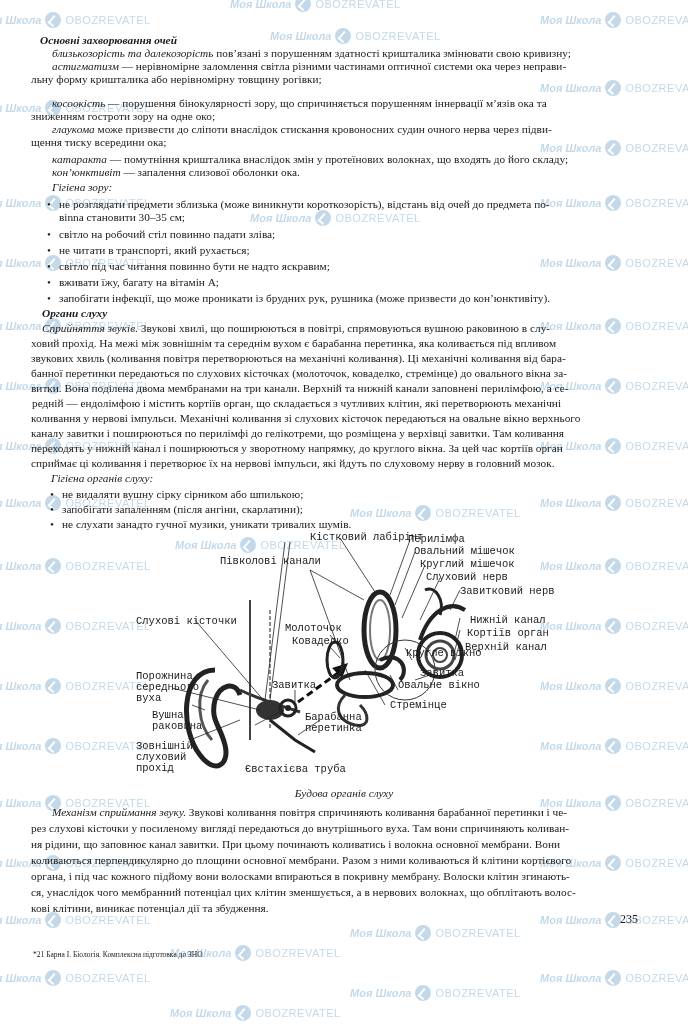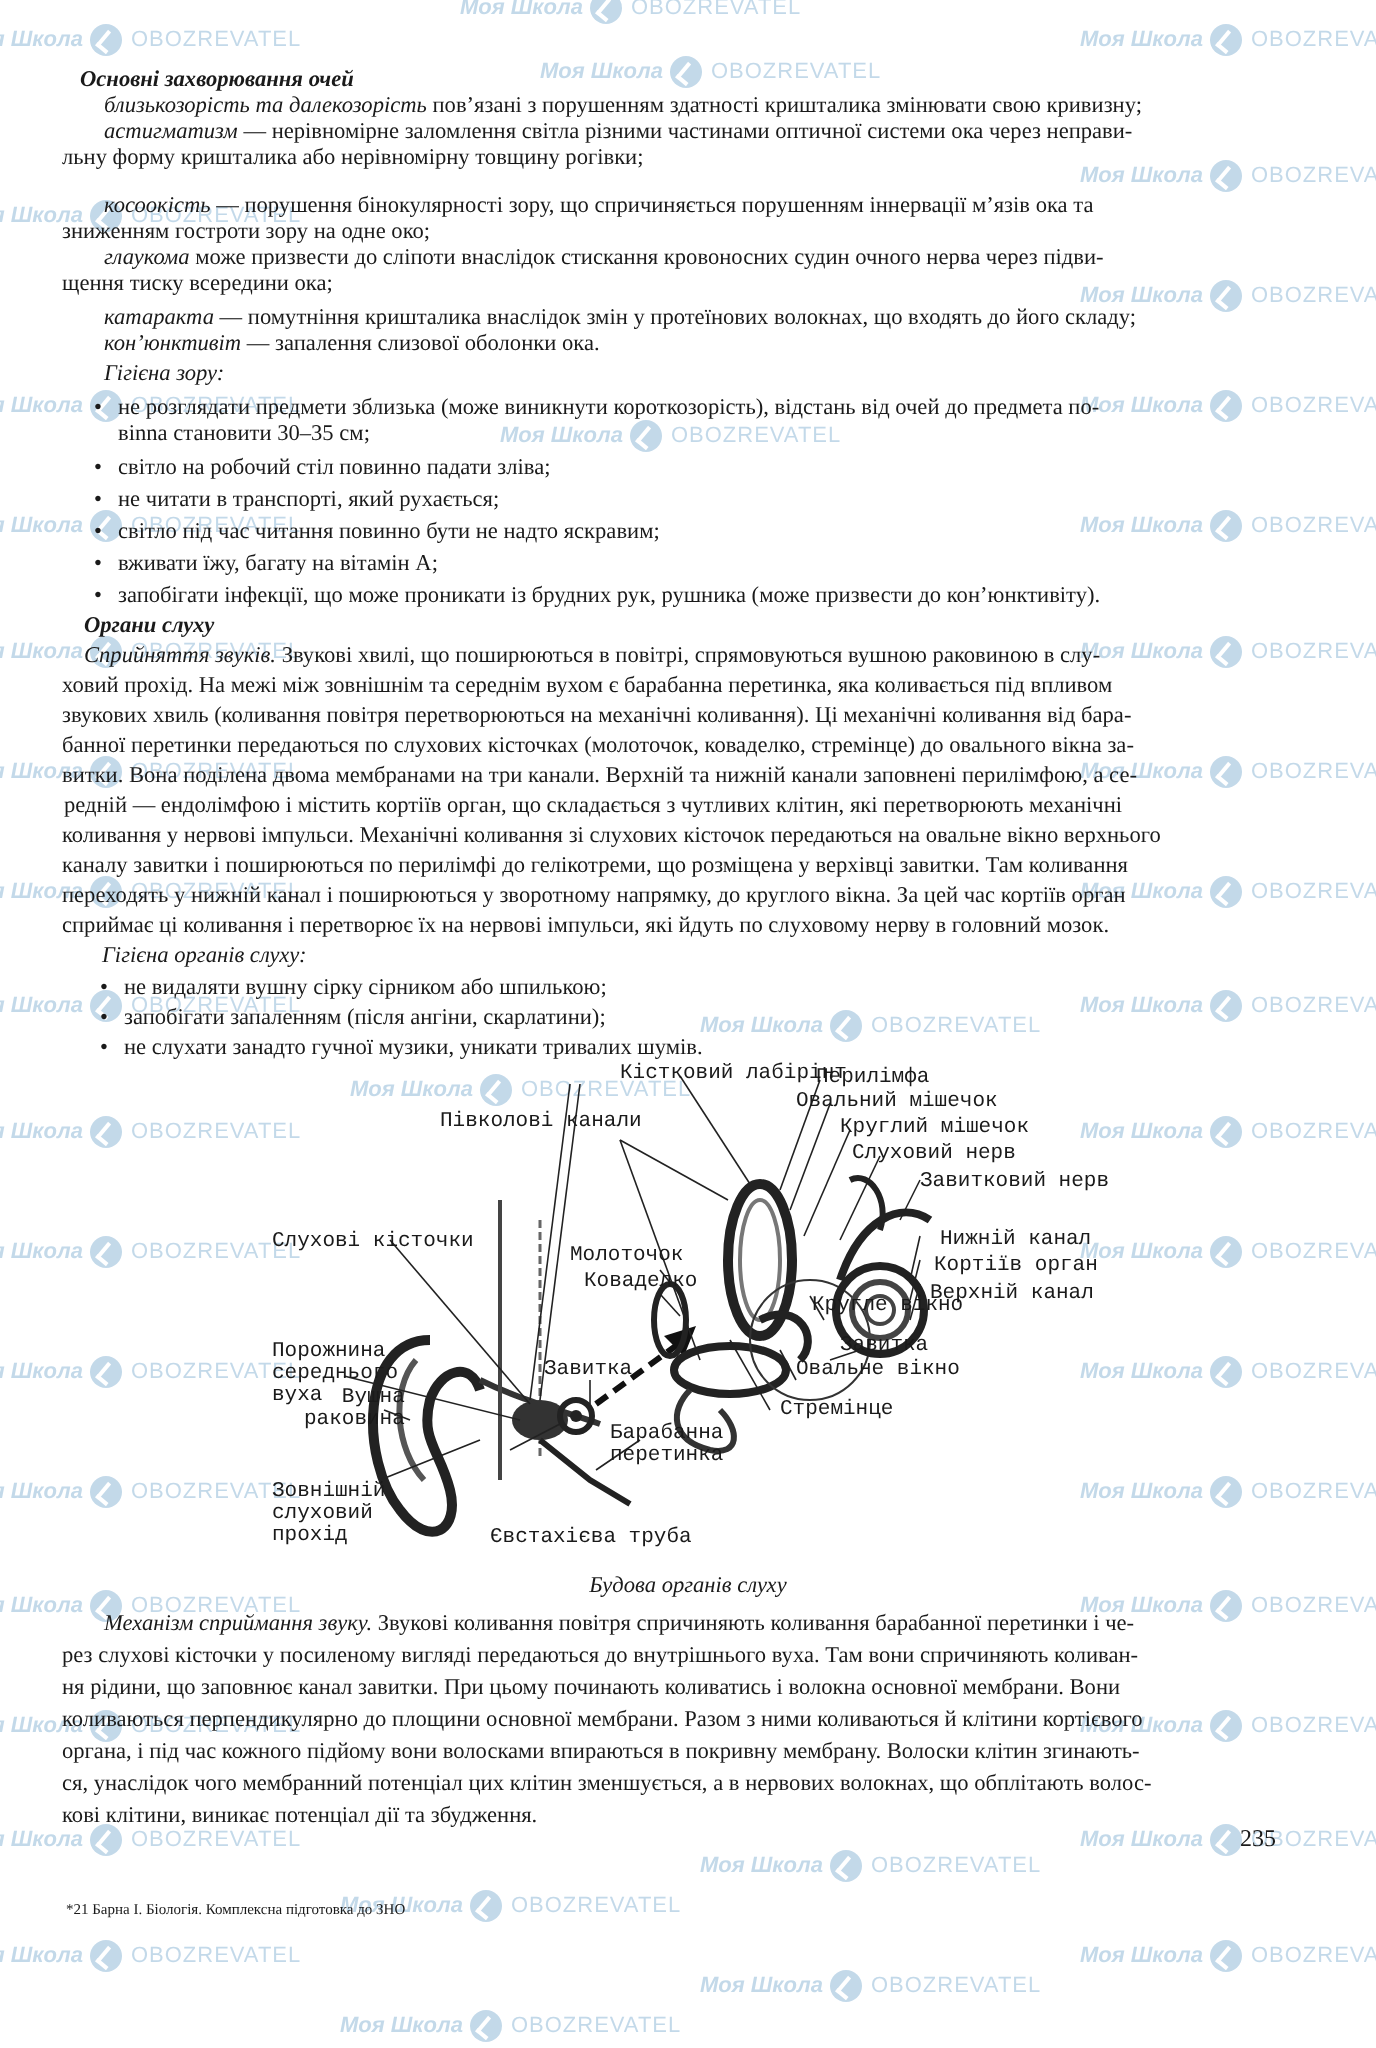--- a/index.html
+++ b/index.html
@@ -339,37 +339,37 @@
         <line x1="285" y1="118" x2="292" y2="130"></line>
         <line x1="295" y1="150" x2="310" y2="145"></line>
         <line x1="278" y1="160" x2="270" y2="145"></line>
         <line x1="265" y1="175" x2="245" y2="140"></line>
         <line x1="175" y1="160" x2="175" y2="172"></line>
         <line x1="178" y1="205" x2="200" y2="190"></line>
       </g>
     </svg>
     <div class="lbl" style="left:190px;top:2px">Кістковий лабірінт</div>
     <div class="lbl" style="left:288px;top:4px">Перилімфа</div>
-    <div class="lbl" style="left:278px;top:16px">Овальний мішечок</div>
+    <div class="lbl" style="left:294px;top:16px">Овальний мішечок</div>
     <div class="lbl" style="left:300px;top:29px">Круглий мішечок</div>
     <div class="lbl" style="left:306px;top:42px">Слуховий нерв</div>
     <div class="lbl" style="left:340px;top:56px">Завитковий нерв</div>
     <div class="lbl" style="left:100px;top:26px">Півколові канали</div>
     <div class="lbl" style="left:16px;top:86px">Слухові кісточки</div>
     <div class="lbl" style="left:165px;top:93px">Молоточок</div>
     <div class="lbl" style="left:172px;top:106px">Коваделко</div>
     <div class="lbl" style="left:350px;top:85px">Нижній канал</div>
     <div class="lbl" style="left:347px;top:98px">Кортіїв орган</div>
     <div class="lbl" style="left:345px;top:112px">Верхній канал</div>
     <div class="lbl" style="left:286px;top:118px"><span>Кругле вікно</span></div>
     <div class="lbl" style="left:300px;top:138px">Завитка</div>
     <div class="lbl" style="left:278px;top:150px">Овальне вікно</div>
     <div class="lbl" style="left:270px;top:170px">Стремінце</div>
     <div class="lbl" style="left:16px;top:141px"><span>Порожнина</span><br><span>середнього</span><br><span>вуха</span></div>
-    <div class="lbl" style="left:32px;top:164px;text-align:right"><span>Вушна</span><br><span>раковина</span></div>
+    <div class="lbl" style="left:32px;top:180px;text-align:left"><span>Вушна</span><br><span>раковина</span></div>
     <div class="lbl" style="left:16px;top:211px"><span>Зовнішній</span><br><span>слуховий</span><br><span>прохід</span></div>
     <div class="lbl" style="left:152px;top:150px">Завитка</div>
     <div class="lbl" style="left:185px;top:182px"><span>Барабанна</span><br><span>перетинка</span></div>
     <div class="lbl" style="left:125px;top:234px">Євстахієва труба</div>
   </div>
 
   <div class="caption">Будова органів слуху</div>
 
   <div class="content">
     <div class="line" style="left:52px;top:806px"><span class="it">Механізм сприймання звуку.</span><span> Звукові коливання повітря спричиняють коливання барабанної перетинки і че-</span></div>

